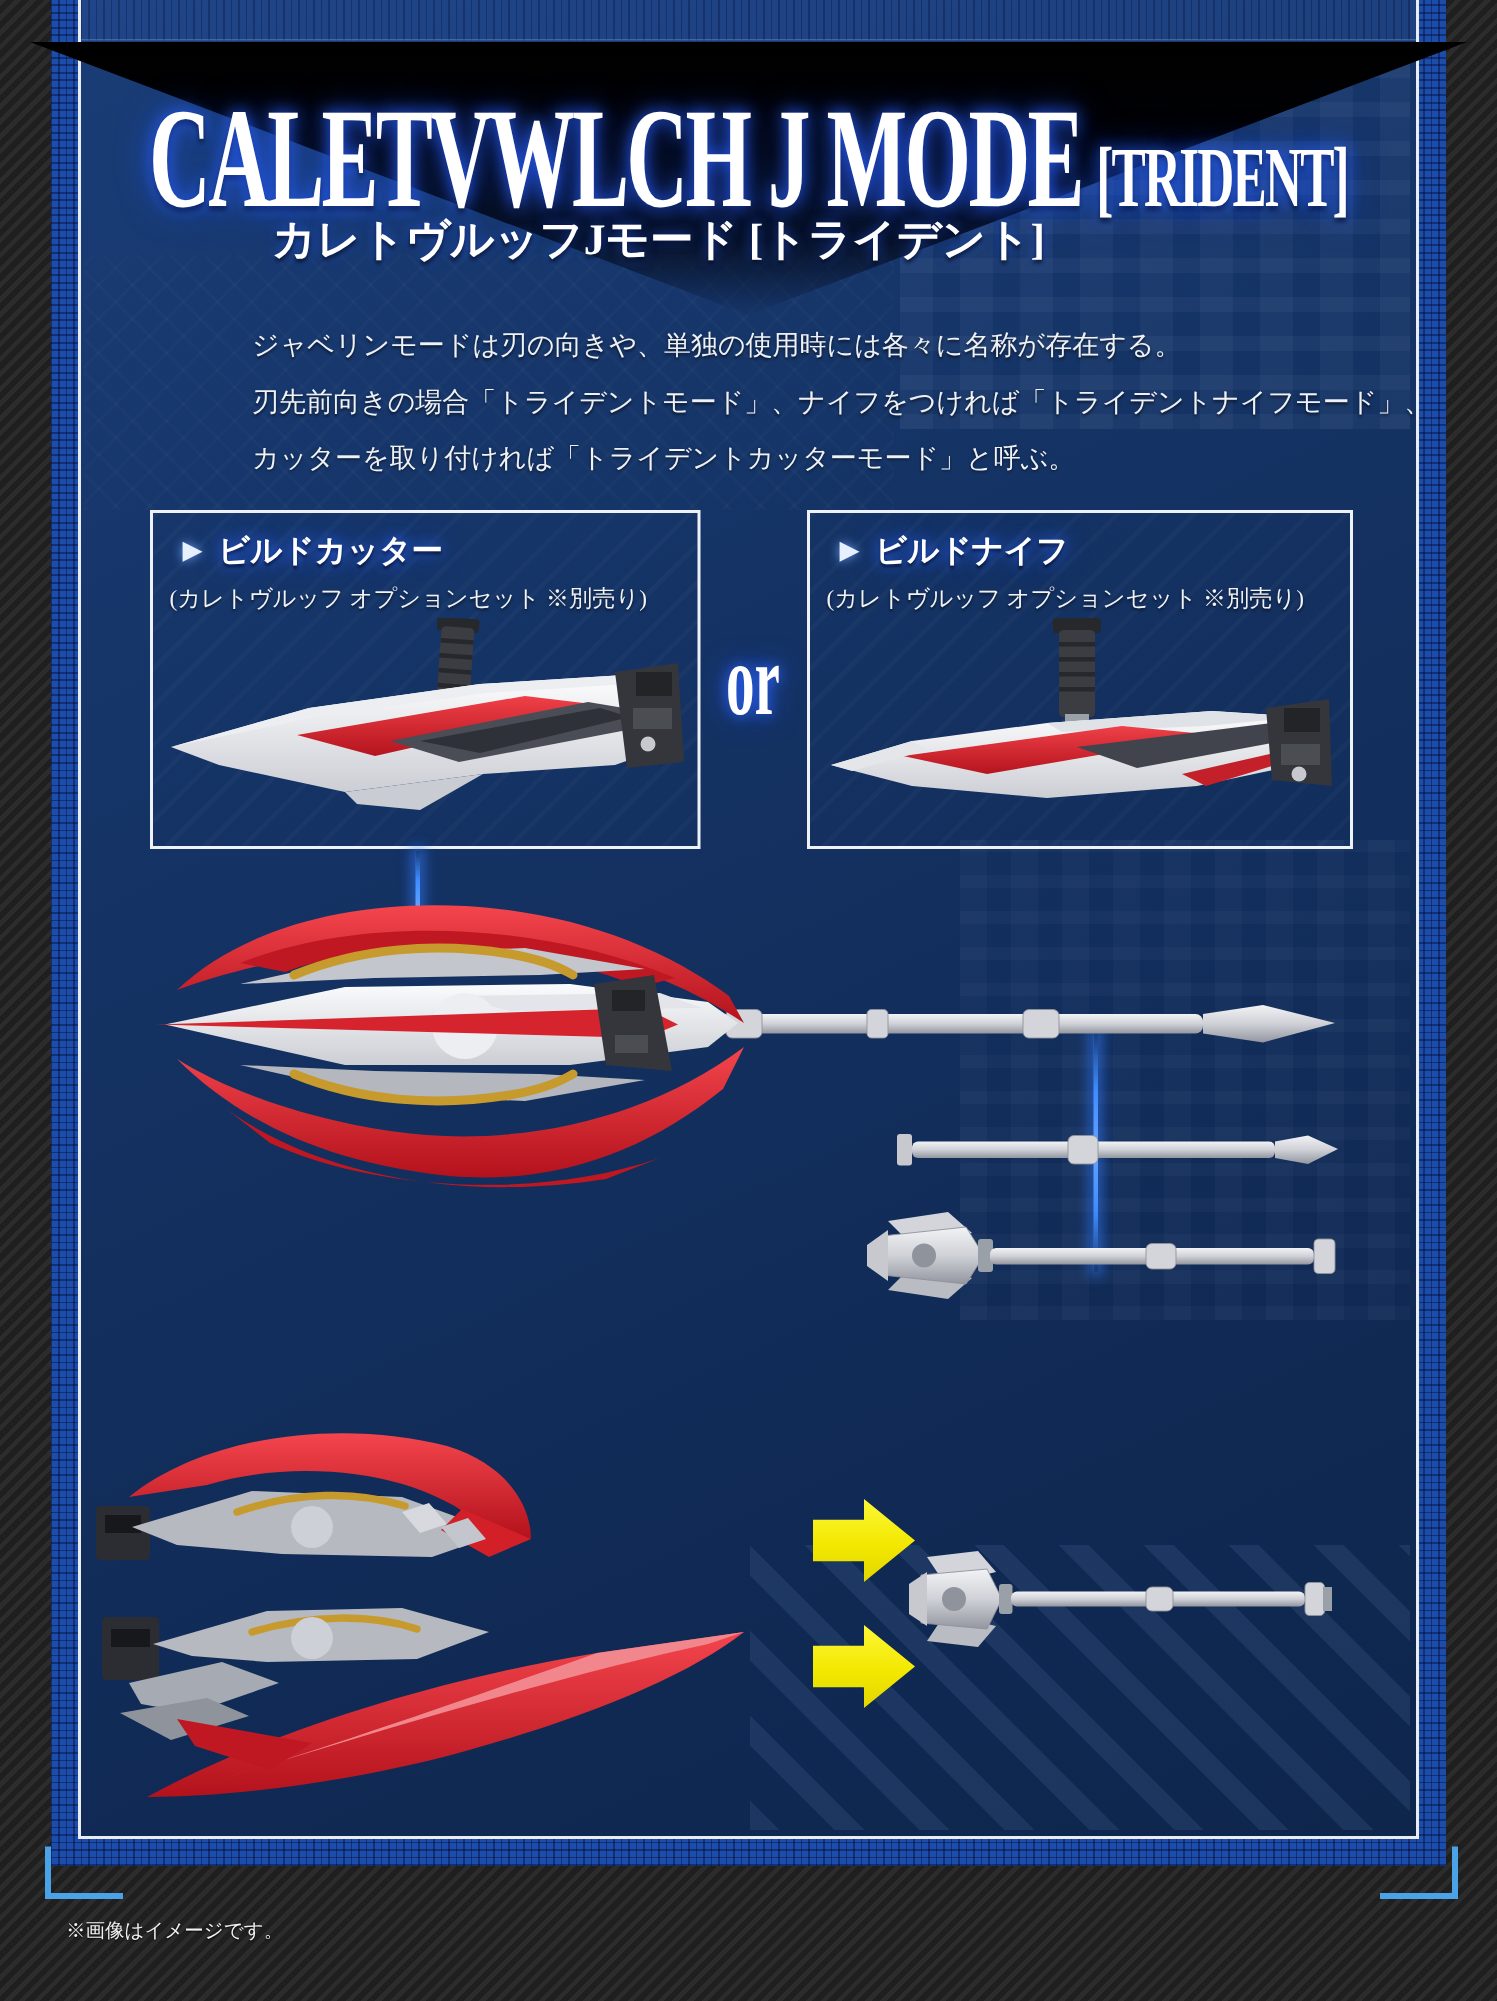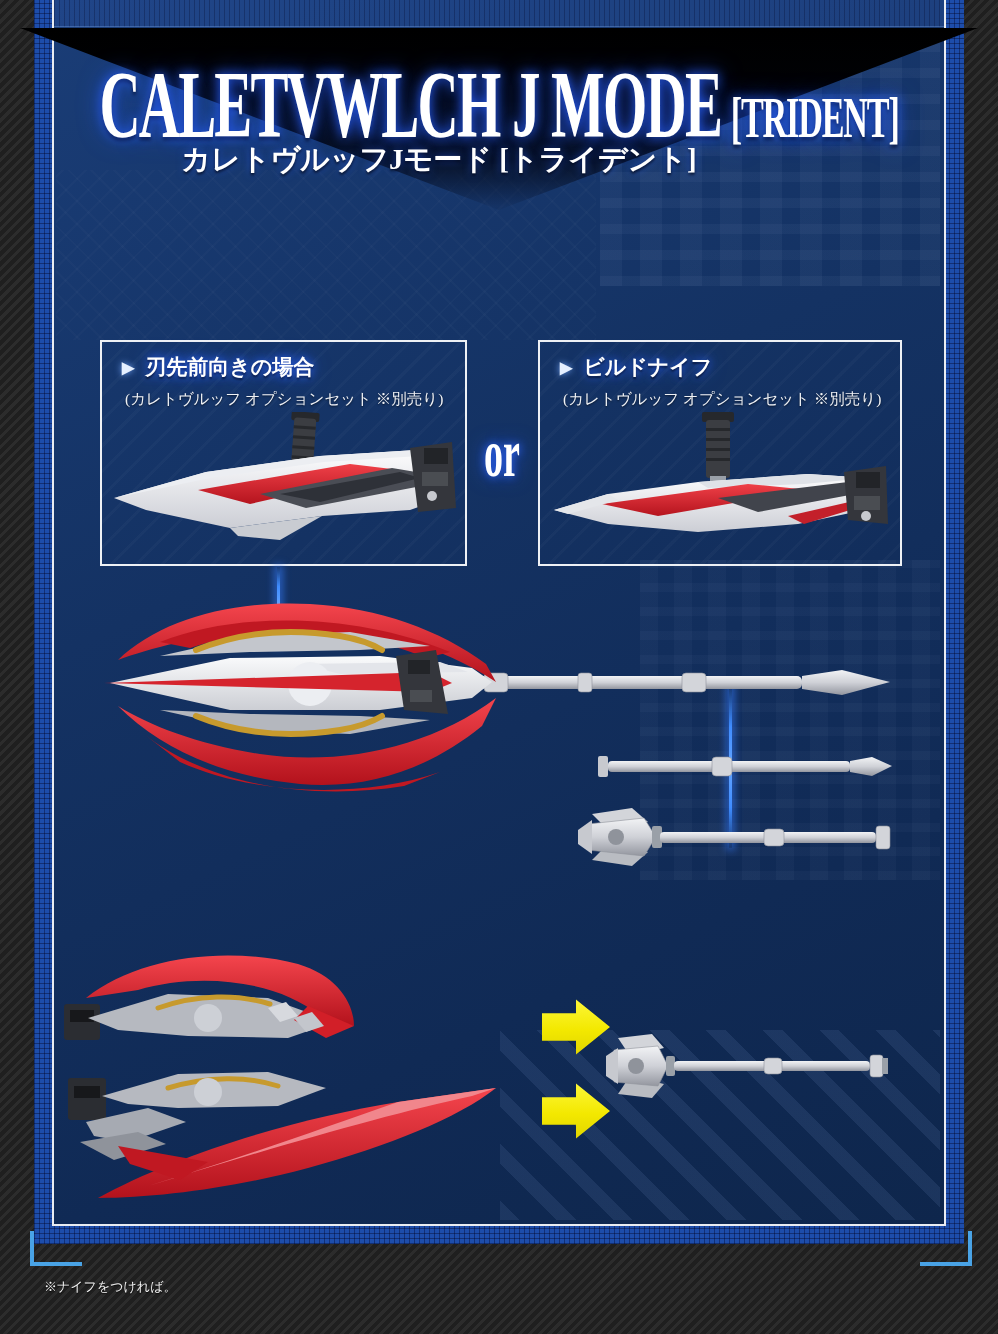--- a/index.html
+++ b/index.html
@@ -51,21 +51,21 @@
   
   .opt-box{box-sizing:border-box;border:2px solid #eef1f5;
     background:linear-gradient(150deg,#11294f 0%,#0e2348 55%,#0c1f40 100%);
     background-image:repeating-linear-gradient(135deg,rgba(255,255,255,.025) 0 3px,transparent 3px 18px);}
   .box1{left:100px;top:340px;width:367px;height:226px;}
   .box2{left:538px;top:340px;width:364px;height:226px;}
   .opt-label{position:absolute;left:20px;top:11px;display:flex;align-items:center;gap:11px;
     font-size:21px;font-weight:bold;color:#fff;
     text-shadow:0 0 9px rgba(45,100,255,.95),0 0 18px rgba(45,100,255,.6),0 2px 2px rgba(0,0,0,.8);}
   .play{font-size:16px;color:#e6f0ff;text-shadow:0 0 7px rgba(120,170,255,.9);}
-  .opt-note{position:absolute;left:23px;top:47px;font-size:15.5px;color:#f0f2f6;white-space:nowrap;
+  .opt-note{position:absolute;left:11px;top:47px;font-size:15.5px;color:#f0f2f6;white-space:nowrap;
     text-shadow:0 1px 2px rgba(0,0,0,.6);}
   .opt-img{position:absolute;left:8px;top:70px;}
   .or{left:452px;top:414px;width:100px;text-align:center;font-weight:bold;font-size:68px;color:#fff;
     transform:scaleX(.56);transform-origin:50% 50%;
     text-shadow:0 0 12px rgba(45,100,255,.95),0 0 26px rgba(45,100,255,.7);}
 
   
   .vline{width:3px;background:linear-gradient(to bottom,rgba(50,120,255,.15),#3f8cff 25%,#63a4ff 50%,#3f8cff 75%,rgba(50,120,255,.15));
     box-shadow:0 0 9px 2px rgba(55,125,255,.75);}
   .v1{left:277px;top:567px;height:78px;}
@@ -101,25 +101,30 @@
   <div class="abs deco deco-d"></div>
 
   <div class="abs banner"></div>
 
   <div class="abs title-row">
     <span class="title-main">CALETVWLCH J MODE</span>
     <span class="title-suffix">[TRIDENT]</span>
   </div>
   <div class="abs title-jp">カレトヴルッフJモード [トライデント]</div>
 
+  <div class="abs desc">
+    <span>ジャベリンモードは刃の向きや、単独の使用時には各々に名称が存在する。</span>
+    <span>刃先前向きの場合「トライデントモード」、ナイフをつければ「トライデントナイフモード」、</span>
+    <span>カッターを取り付ければ「トライデントカッターモード」と呼ぶ。</span>
+  </div>
 
   <div class="abs opt-box box1">
     <div class="opt-label">
       <span class="play">▶</span>
-      <span>刃先前向きの場合</span>
+      <span>ビルドカッター</span>
     </div>
     <div class="opt-note">(カレトヴルッフ オプションセット ※別売り)</div>
     <svg class="opt-img" width="348" height="148" viewBox="0 0 348 148">
       <defs>
         <linearGradient id="cgW" x1="0" y1="0" x2="0" y2="1">
           <stop offset="0" stop-color="#fdfdfe"></stop>
             <stop offset="1" stop-color="#ccced5"></stop>
         </linearGradient>
         <linearGradient id="cgR" x1="0" y1="0" x2="0" y2="1">
           <stop offset="0" stop-color="#ef4048"></stop>
@@ -296,16 +301,16 @@
     <rect x="68" y="29" width="196" height="10" rx="4" fill="url(#bS)"></rect>
     <rect x="158" y="26" width="18" height="16" rx="4" fill="#d3d5da" stroke="#8f929b" stroke-width=".6"></rect>
     <rect x="264" y="23" width="13" height="22" rx="3" fill="#d3d5da" stroke="#8f929b" stroke-width=".6"></rect>
     <rect x="276" y="26" width="6" height="16" fill="#9aa0a8"></rect>
   </svg>
 
   <div class="abs bk bk-bl"></div>
   <div class="abs bk bk-br"></div>
 
   <div class="abs footer">
-    <div>※ナイフをつければ。</div>
+    <div>※画像はイメージです。</div>
   </div>
 
 </div>
 
 </body></html>

